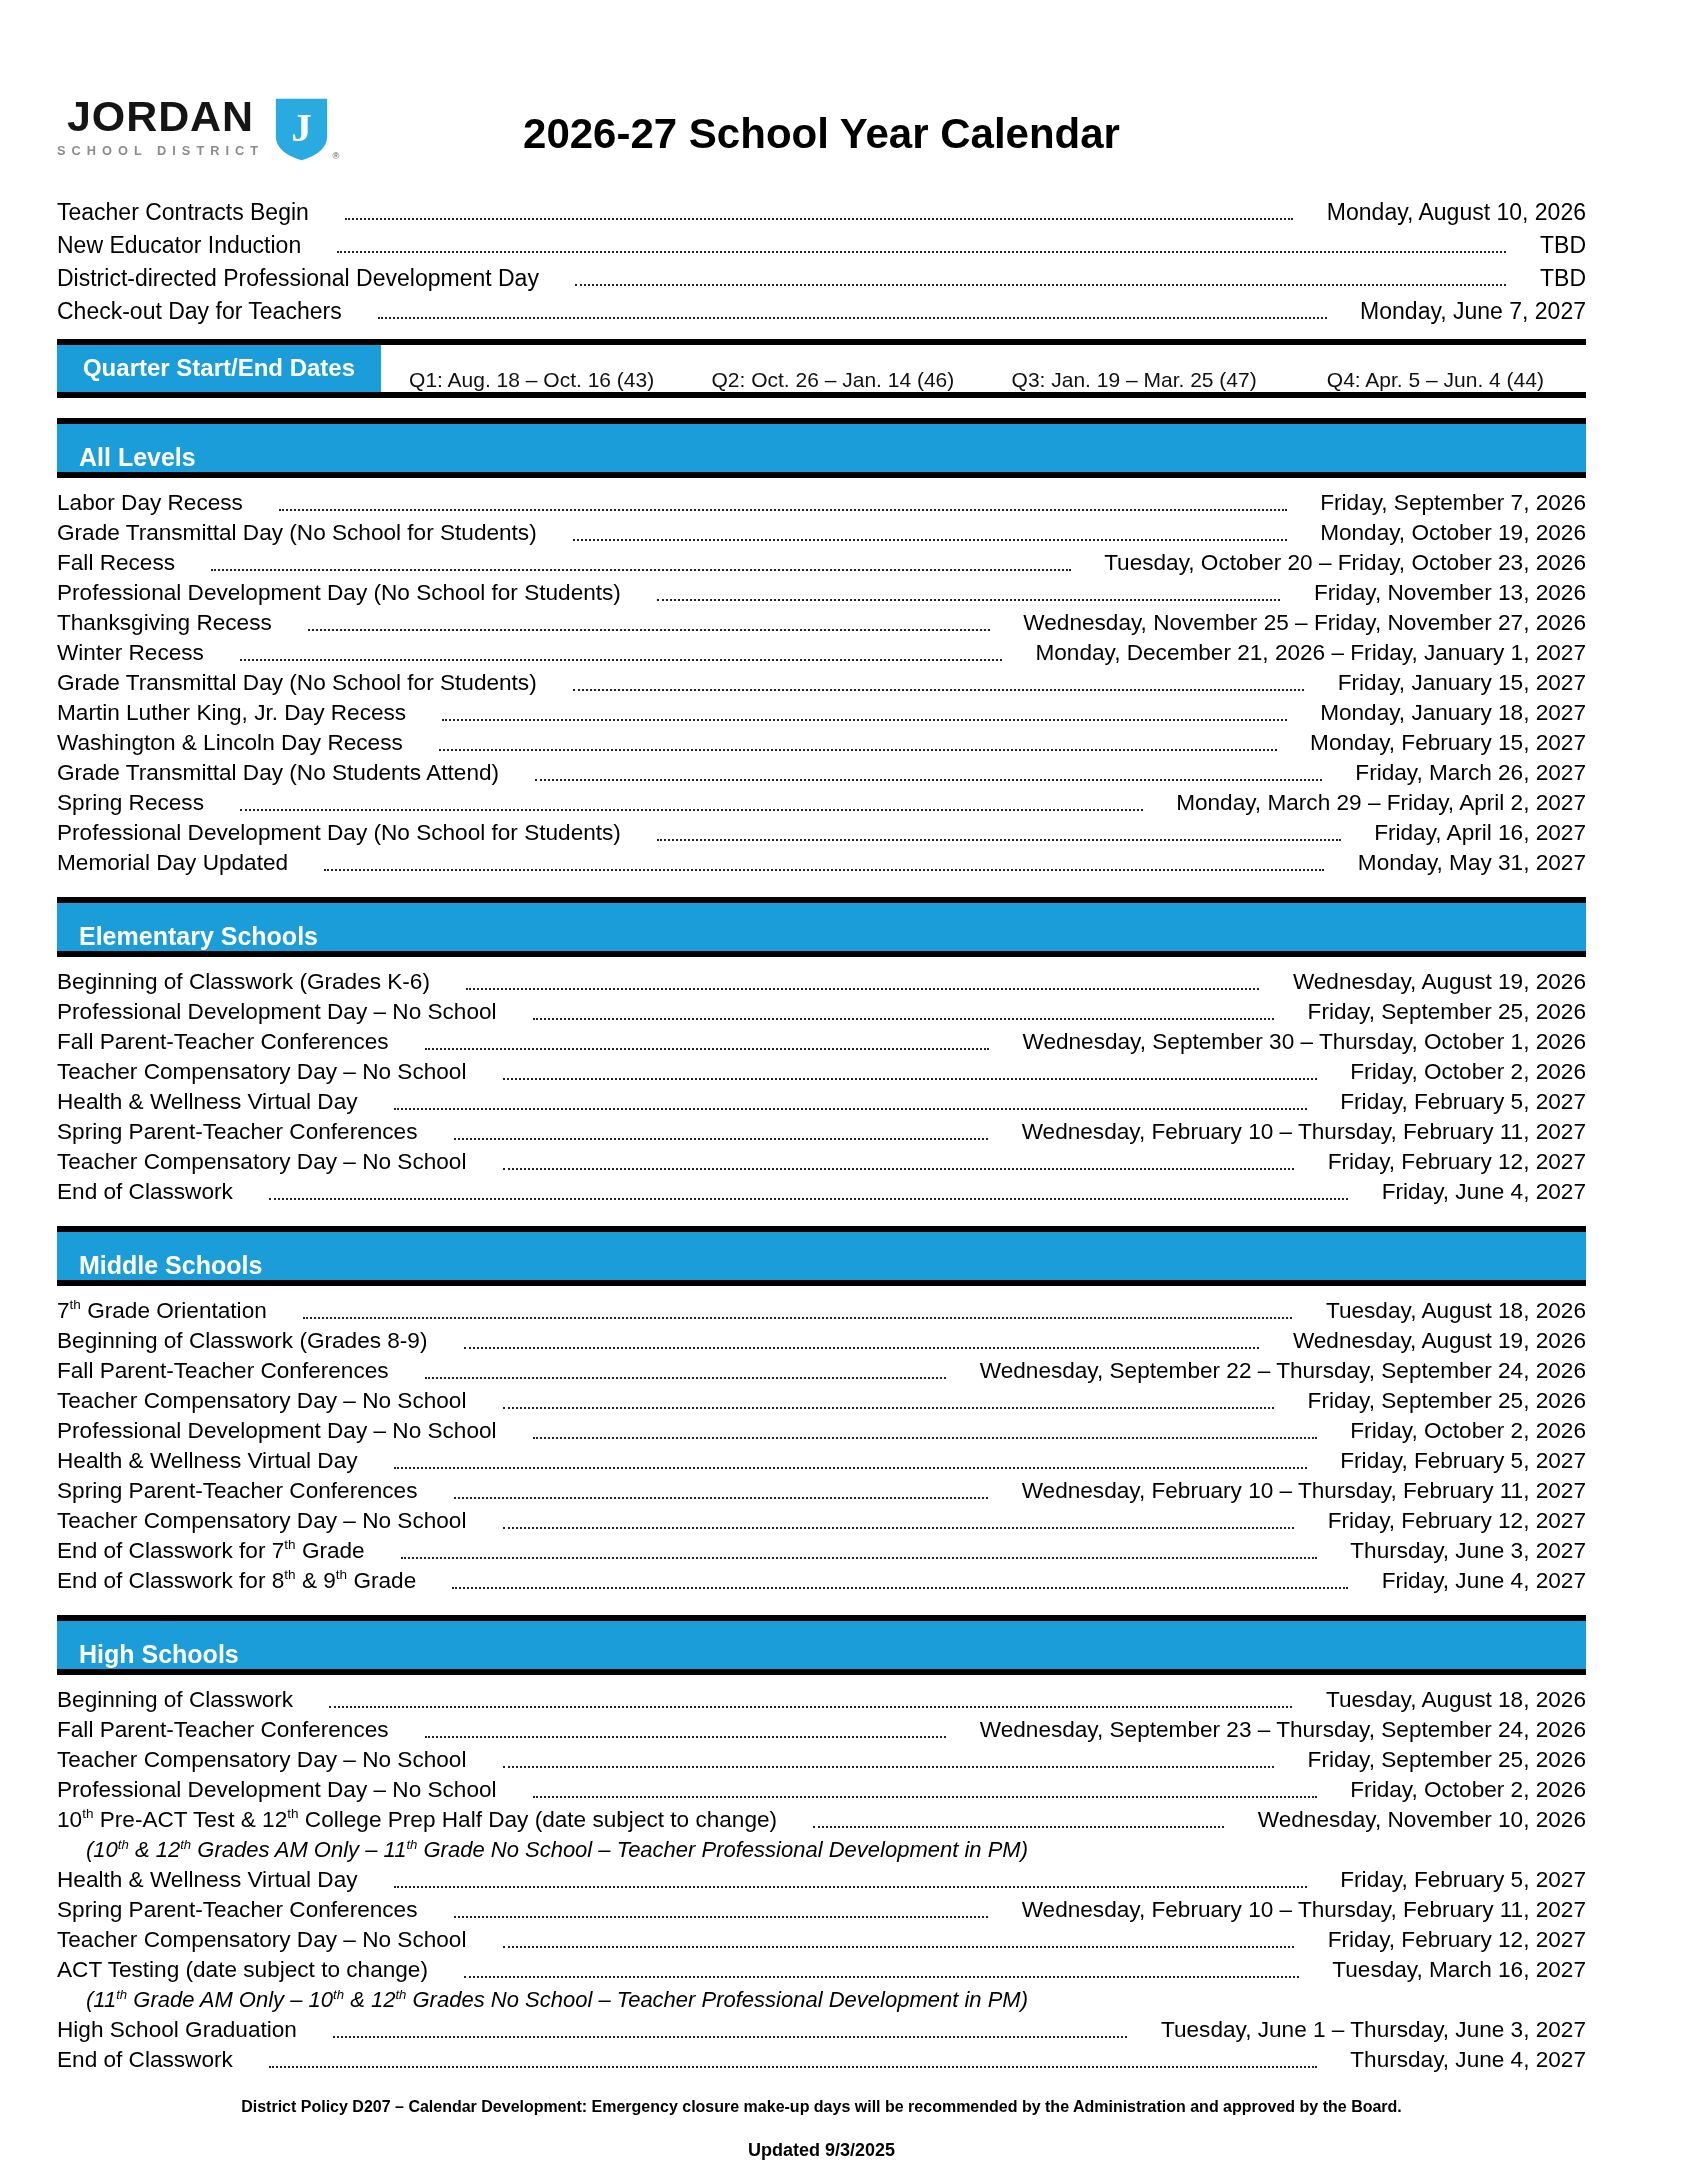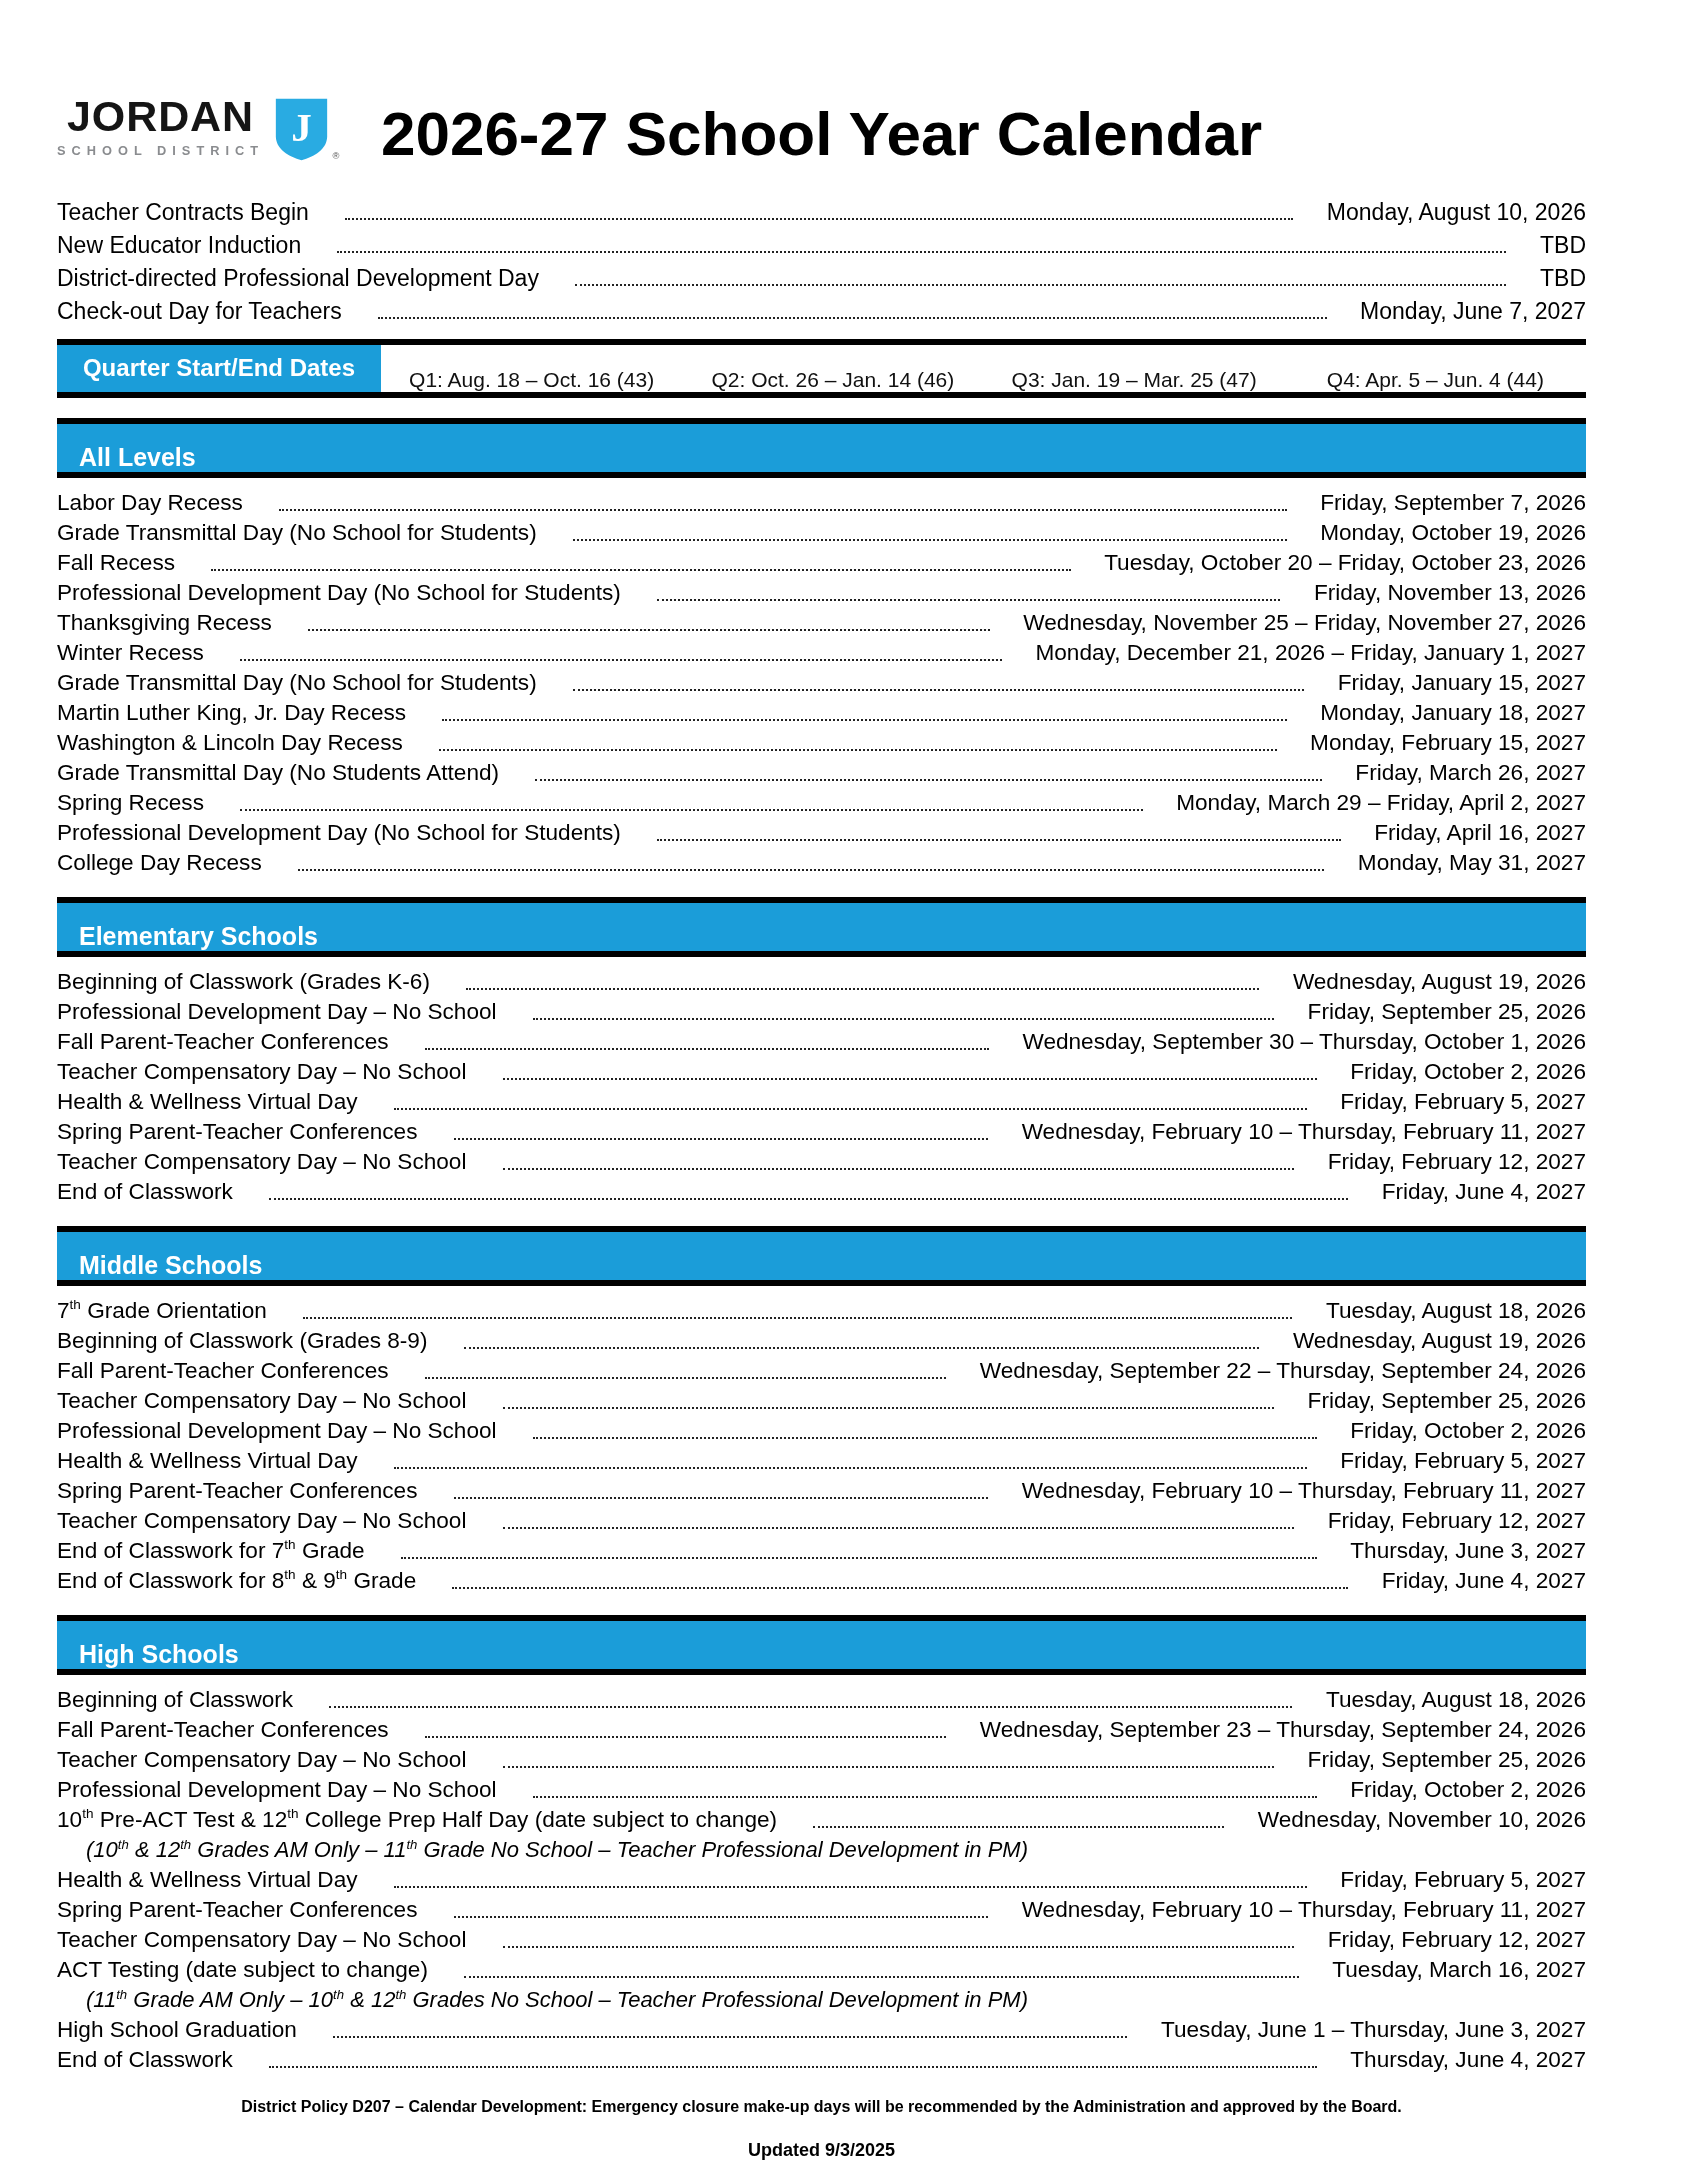--- a/index.html
+++ b/index.html
@@ -14,21 +14,21 @@
   .page { width: 1685px; height: 2181px; padding: 95px 99px 0 57px; }
 
   
   .masthead { position: relative; height: 78px; margin-bottom: 20.4px; }
   .logo { position: absolute; left: 0; top: 0; display: flex; align-items: flex-start; }
   .logo-text { display: flex; flex-direction: column; align-items: center; }
   .logo-name { font-size: 43px; font-weight: 800; line-height: 1; color: #151515; letter-spacing: 0.9px; }
   .logo-sub { font-size: 12.8px; font-weight: 600; letter-spacing: 6px; color: #8a8c8f; margin-top: 5.1px; }
   .shield-wrap { position: relative; margin-left: 10.2px; margin-top: 1.7px; }
   .reg { position: absolute; right: -10.2px; bottom: 3.4px; font-size: 9.4px; color: #555; }
-  .title { margin: 0; text-align: center; font-size: 62px; font-weight: 800; line-height: 78px; color: #000; }
+  .title { margin: 0; text-align: center; font-size: 42px; font-weight: 800; line-height: 78px; color: #000; }
 
   
   .row { display: flex; align-items: flex-end; font-size: 22.6px; height: 30px; line-height: 28px; gap: 31px; }
   .teacher-block .row { height: 33px; font-size: 23px; }
   .row .label, .row .date { white-space: nowrap; }
   .row .leader { flex: 1 1 auto; min-width: 13.6px; border-bottom: 2.6px dotted #222; margin: 0 2.6px 6px 5.1px; }
   .row.note { font-style: italic; padding-left: 29px; font-size: 22px; }
   sup { font-size: 60%; line-height: 0; vertical-align: super; }
 
   
@@ -170,21 +170,21 @@
           <span class="label">Spring Recess</span>
           <span class="leader"></span>
           <span class="date">Monday, March 29 – Friday, April 2, 2027</span>
         </div>
         <div class="row">
           <span class="label">Professional Development Day (No School for Students)</span>
           <span class="leader"></span>
           <span class="date">Friday, April 16, 2027</span>
         </div>
         <div class="row">
-          <span class="label">College Day Recess</span>
+          <span class="label">Memorial Day Updated</span>
           <span class="leader"></span>
           <span class="date">Monday, May 31, 2027</span>
         </div>
       </section>
       <div class="section-header" style="background: rgb(27, 157, 217);">
         <span class="section-title">Elementary Schools</span>
       </div>
       <section class="section-rows">
         <div class="row">
           <span class="label">Beginning of Classwork (Grades K-6)</span>

